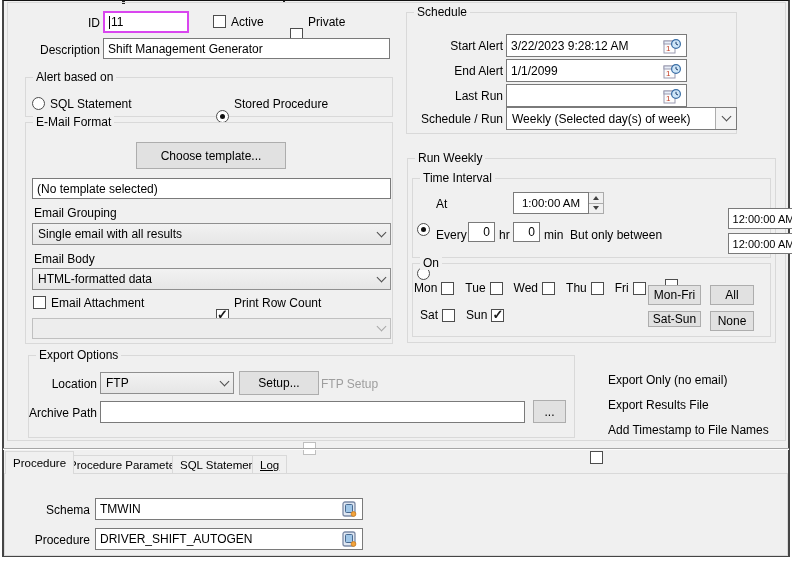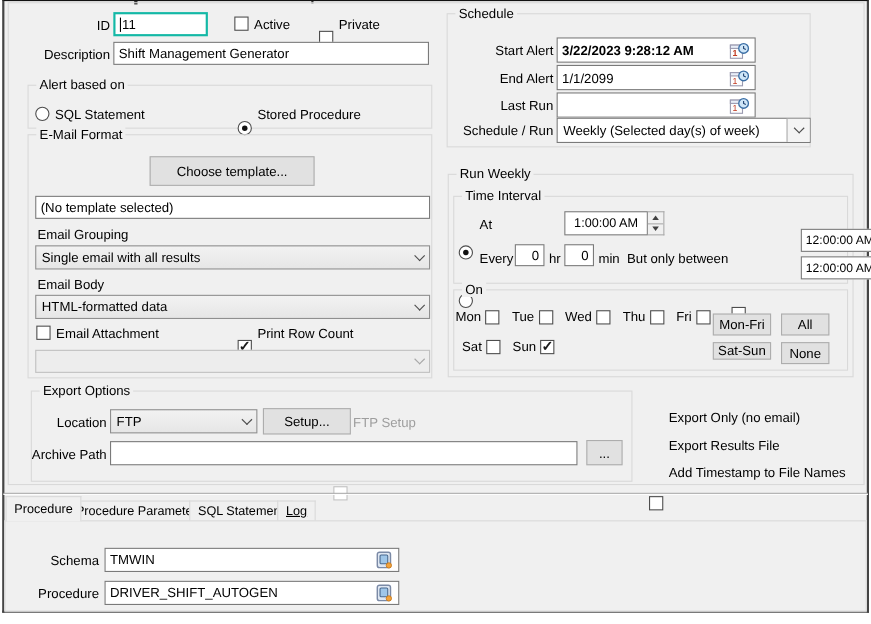--- a/index.html
+++ b/index.html
@@ -12,21 +12,21 @@
   #dialog { left:2px; top:0; width:788px; height:557px; background:#f0f0f0;
             border:2px solid #454545; border-top:1px solid #111; }
 
   
   .gbox { border:1px solid #d9d9d9; }
   .gbox-label { position:absolute; top:-8px; left:7px; background:#f0f0f0; padding:0 3px; white-space:nowrap; }
 
   
   .tb { background:#fff; border:1px solid #7a7a7a; display:flex; align-items:center;
         padding:0 4px; white-space:nowrap; overflow:hidden; }
-  .tb.focus { border:2px solid #14b8a6; }
+  .tb.focus { border:2px solid #d946ef; }
   .caret { width:1px; height:13px; background:#000; margin-right:1px; }
 
   
   .combo { background:linear-gradient(#f2f2f2,#e6e6e6); border:1px solid #8f8f8f;
            display:flex; align-items:center; padding:0 5px; }
   .combo .val { flex:1; white-space:nowrap; overflow:hidden; }
   .chev { display:inline-block; width:7px; height:7px; border-right:1.4px solid #4d4d4d;
           border-bottom:1.4px solid #4d4d4d; transform:rotate(45deg); margin-top:-4px; }
   .combo.disabled { background:#ededed; border-color:#c0c0c0; }
   .combo.disabled .chev { border-color:#a8a8a8; }
@@ -130,21 +130,21 @@
     <div class="abs combo disabled" style="left:6px;top:195px;width:359px;height:21px;">
       <span class="val"></span>
       <span class="chev"></span>
     </div>
   </div>
 
   <div class="abs gbox" style="left:406px;top:12px;width:331px;height:122px;">
     <span class="gbox-label">Schedule</span>
   </div>
   <div class="abs lbl right" style="left:406px;top:39px;width:97px;">Start Alert</div>
-  <div class="abs tb" style="left:506px;top:34px;width:181px;height:23px;font-weight:bold;">
+  <div class="abs tb" style="left:506px;top:34px;width:181px;height:23px;">
     <span style="flex:1">3/22/2023 9:28:12 AM</span>
     <svg width="20" height="18" viewBox="0 0 20 18">
       <rect x="2" y="4" width="11" height="12" fill="#fdfdfd" stroke="#9a9ab0" stroke-width="1"></rect>
       <rect x="2" y="4" width="11" height="3" fill="#e8eef8" stroke="#9a9ab0" stroke-width="1"></rect>
       <text x="4" y="14" font-size="8" fill="#c23b22" font-family="Liberation Sans">1</text>
       <circle cx="14" cy="7" r="4.4" fill="#cfe6f8" stroke="#3a6ea5" stroke-width="1.2"></circle>
       <path d="M14 4.8 L14 7 L16 8" stroke="#1d3f6e" stroke-width="1" fill="none"></path>
     </svg>
   </div>
   <div class="abs lbl right" style="left:406px;top:64px;width:97px;">End Alert</div>

